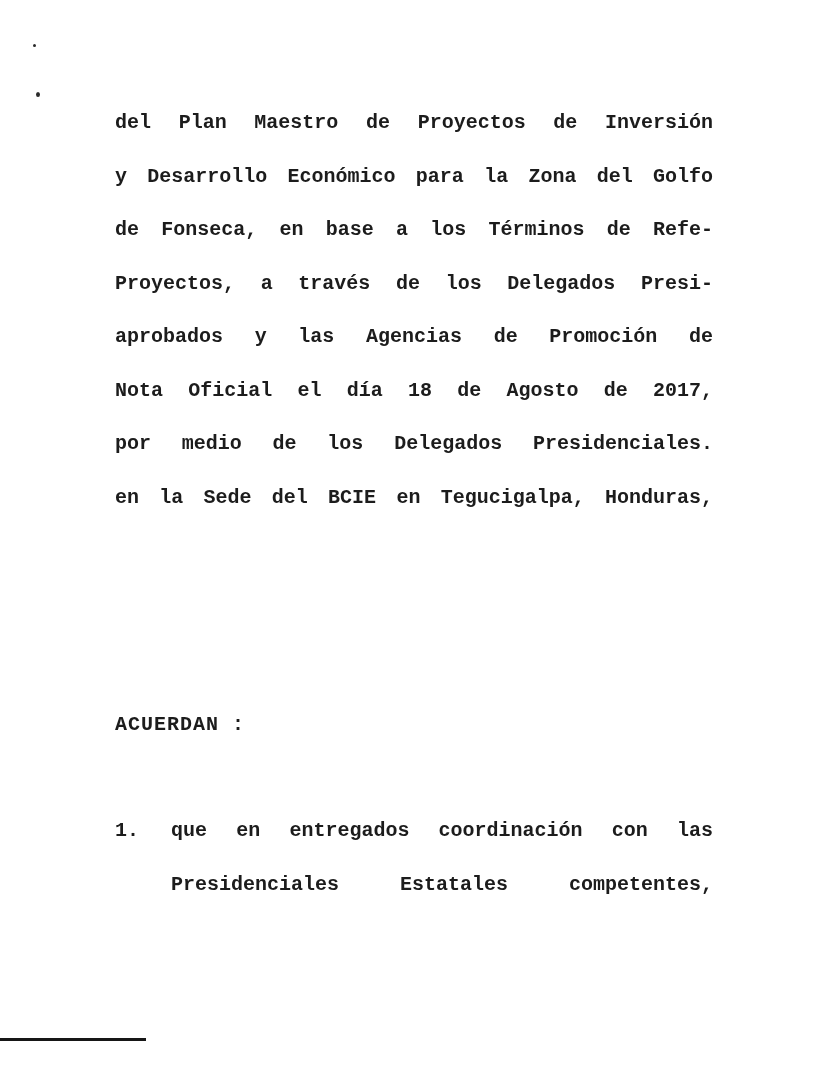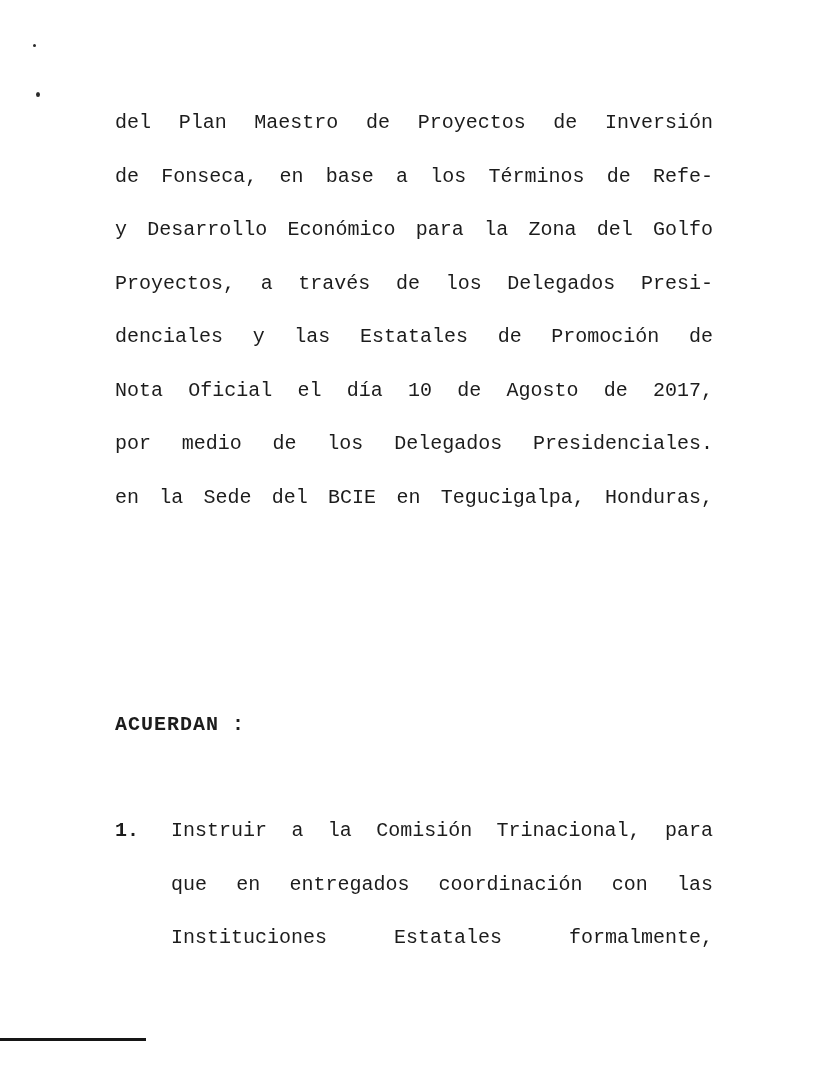--- a/index.html
+++ b/index.html
@@ -26,20 +26,21 @@
     top: 96px;
     width: 598px;
     font-size: 20px;
   }
   .line {
     height: 53.5px;
     line-height: 53.5px;
     text-align: justify;
     overflow: hidden;
     white-space: normal;
+    font-weight: bold;
   }
   
   .line::after {
     content: "";
     display: inline-block;
     width: 100%;
     height: 0;
   }
   
   .heading {
@@ -101,35 +102,34 @@
 </head>
 <body>
 
 <div class="page">
 
   <span class="speck speck-1"></span>
   <span class="speck speck-2"></span>
 
   <div class="para">
     <div class="line">del Plan Maestro de Proyectos de Inversión</div>
+    <div class="line">y Desarrollo Económico para la Zona del Golfo</div>
     <div class="line">de Fonseca, en base a los Términos de Refe-</div>
-    <div class="line">y Desarrollo Económico para la Zona del Golfo</div>
     <div class="line">Proyectos, a través de los Delegados Presi-</div>
-    <div class="line">denciales y las Estatales de Promoción de</div>
-    <div class="line">Nota Oficial el día 10 de Agosto de 2017,</div>
+    <div class="line">aprobados y las Agencias de Promoción de</div>
+    <div class="line">Nota Oficial el día 18 de Agosto de 2017,</div>
     <div class="line">por medio de los Delegados Presidenciales.</div>
     <div class="line">en la Sede del BCIE en Tegucigalpa, Honduras,</div>
   </div>
 
   <div class="heading">ACUERDAN :</div>
 
   <div class="list-item">
     <div class="list-marker">1.</div>
     <div class="list-lines">
-      <div class="line">Instruir a la Comisión Trinacional, para</div>
       <div class="line">que en entregados coordinación con las</div>
-      <div class="line">Instituciones Estatales formalmente,</div>
+      <div class="line">Presidenciales Estatales competentes,</div>
     </div>
   </div>
 
   <div class="bottom-rule"></div>
 
 </div>
 
 </body></html>

